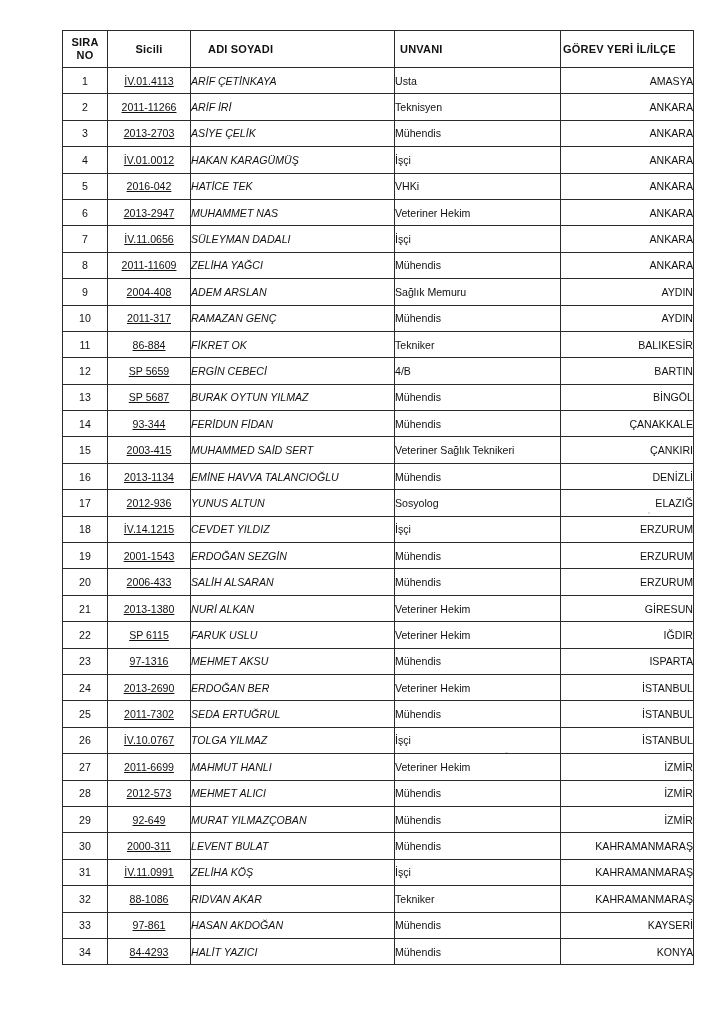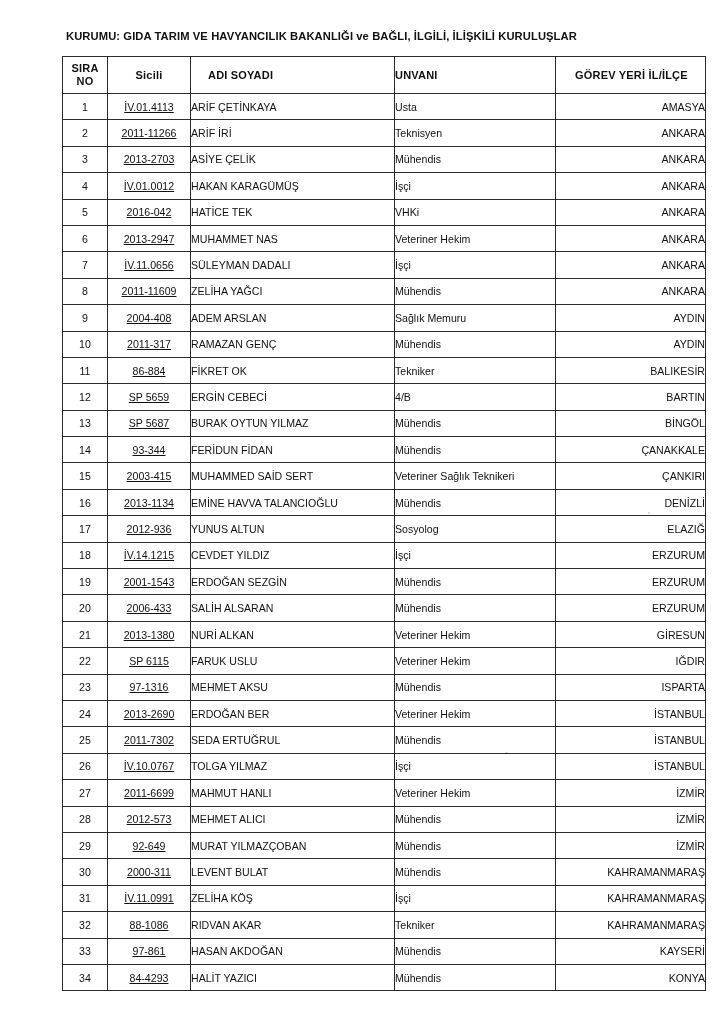--- a/index.html
+++ b/index.html
@@ -65,53 +65,53 @@
   }
   td.sira {
     text-align: center;
   }
   td.sicil {
     text-align: center;
     text-decoration: underline;
   }
   td.ad {
     padding-left: 5px;
+    font-style: italic;
   }
   td.unvan {
     padding-left: 5px;
   }
   td.gorev {
     padding-left: 5px;
     text-align: right;
   }
   
   .scan-dot {
     position: absolute;
     background: rgba(0,0,0,0.18);
     border-radius: 50%;
   }
 </style>
 </head>
 <body>
 
 <div class="page">
 
-  <div class="doc-title">KURUMU: GIDA TARIM VE HAVYANCILIK BAKANLIĞI ve BAĞLI, İLGİLİ, İLİŞKİLİ KURULUŞLAR</div>
 
   <table class="listing">
     <thead>
       <tr>
         <th class="c-sira">
           <span class="th-two-line">SIRA</span>
           <span class="th-two-line">NO</span>
         </th>
         <th class="c-sicil">Sicili</th>
         <th class="c-ad" style="text-align:left;padding-left:17px;">ADI SOYADI</th>
-        <th class="c-unvan" style="text-align:left;">UNVANI</th>
-        <th class="c-gorev" style="text-align:left;padding-left:19px;">GÖREV YERİ İL/İLÇE</th>
+        <th class="c-unvan" style="text-align:left;padding-left:5px;">UNVANI</th>
+        <th class="c-gorev" style="text-align:left;padding-left:2px;">GÖREV YERİ İL/İLÇE</th>
       </tr>
     </thead>
     <tbody id="table-body">
         <tr>
           <td class="sira">1</td>
           <td class="sicil">İV.01.4113</td>
           <td class="ad">ARİF ÇETİNKAYA</td>
           <td class="unvan">Usta</td>
           <td class="gorev">AMASYA</td>
         </tr>

